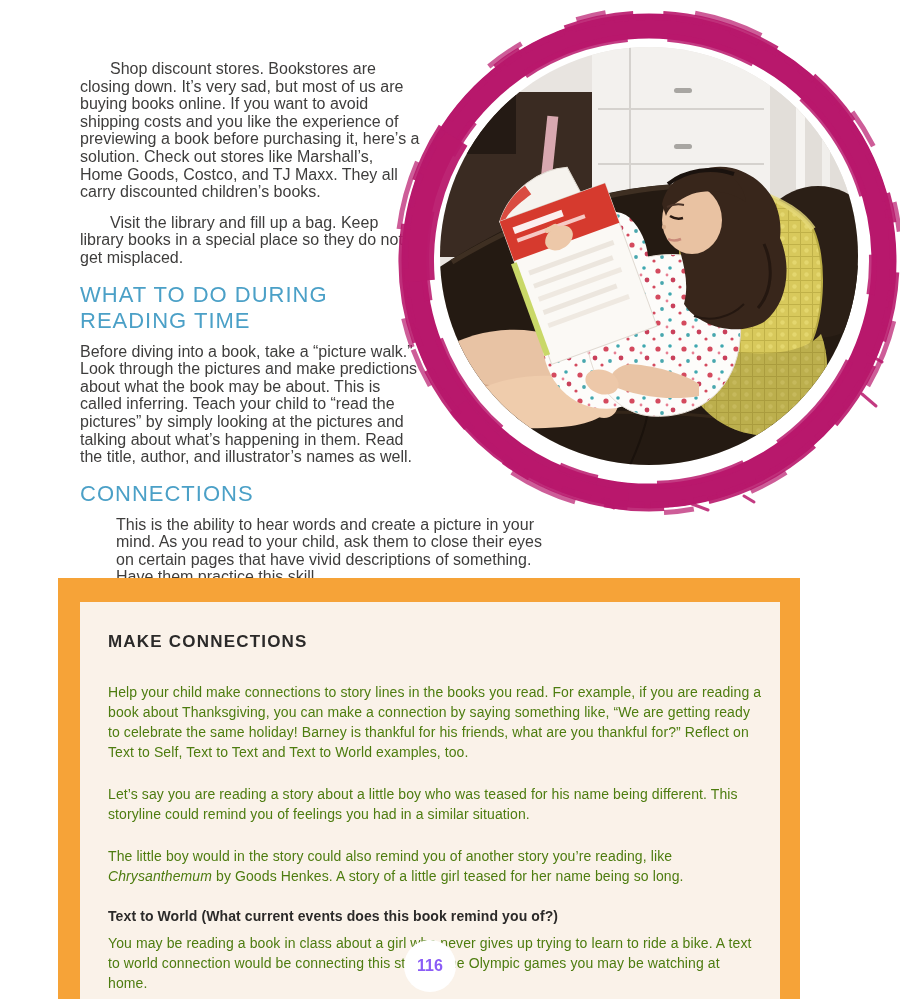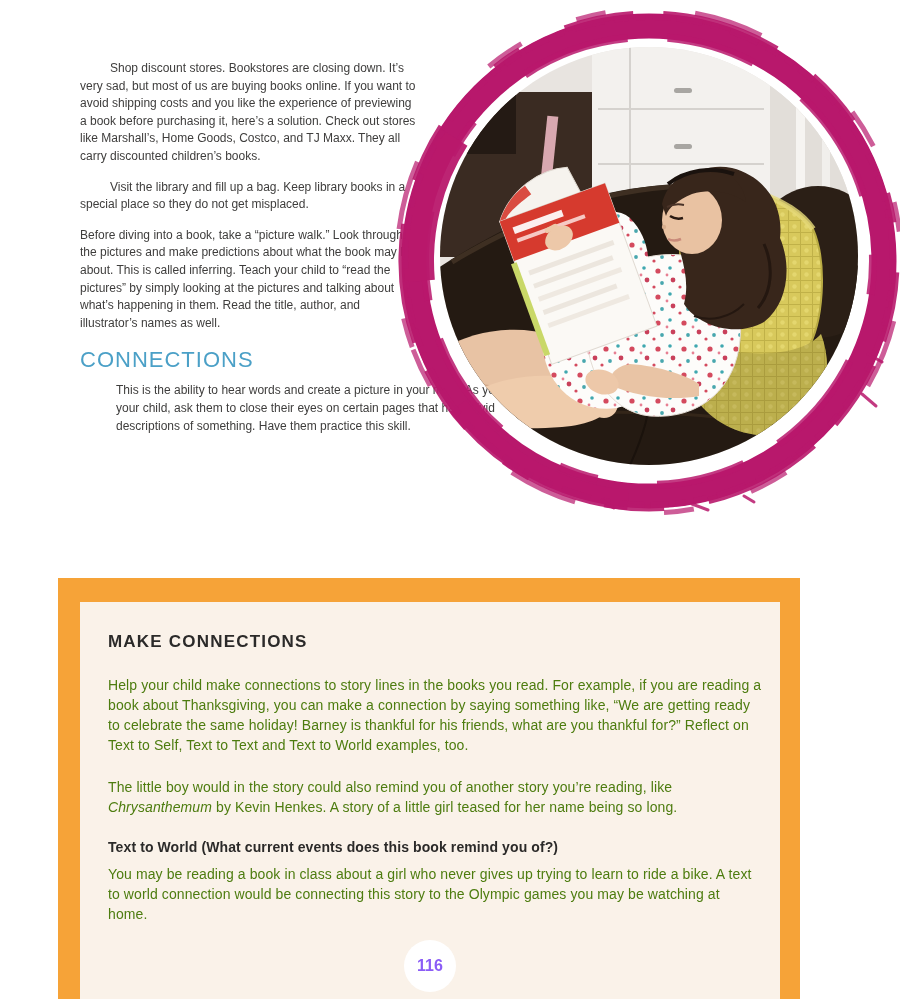--- a/index.html
+++ b/index.html
@@ -2,54 +2,55 @@
 <html><head>
 <meta charset="utf-8">
 <style>
   html,body{margin:0;padding:0;background:#ffffff;}
   .page{
     position:relative;width:900px;height:999px;background:#ffffff;overflow:hidden;
     font-family:"Liberation Sans",sans-serif;color:#3d3c3b;
   }
   
   .left-col{position:absolute;left:80px;top:60px;width:436px;}
-  .left-col p.body{width:340px;font-size:12px;line-height:17.6px;color:#3e3d3c;margin:0 0 13px 0;}
+  .left-col p.body{width:340px;font-size:16px;line-height:17.6px;color:#3e3d3c;margin:0 0 13px 0;}
   .left-col p.indent{text-indent:30px;}
   .left-col p.wide{width:436px;margin-left:36px;}
   h2.teal{
     color:#4ba0c7;font-size:22px;line-height:26px;font-weight:400;
     letter-spacing:1px;margin:15px 0 9px 0;width:320px;
   }
   
   .photo-wrap{position:absolute;left:392px;top:4px;width:514px;height:514px;margin:0;}
   
   .connections{position:absolute;left:58px;top:578px;width:742px;height:421px;background:#f6a338;}
   .connections .inner{
     position:absolute;left:22px;top:24px;right:20px;bottom:0;background:#faf2e9;
     padding:30px 22px 0 28px;box-sizing:border-box;
   }
-  .connections h3{font-size:17px;letter-spacing:1.2px;color:#2b2a29;margin:0 0 23px 0;font-weight:700;}
+  .connections h3{font-size:17px;letter-spacing:1.2px;color:#2b2a29;margin:0 0 30px 0;font-weight:700;}
   .connections p.box-body{font-size:14px;line-height:20px;color:#4d7c0f;margin:0 0 22px 0;width:654px;letter-spacing:0.1px;}
   .connections h4{font-size:14px;color:#2b2a29;margin:0 0 9px 0;font-weight:700;letter-spacing:0.1px;}
   .connections em{font-style:italic;text-align:center;}
   
   .page-number{
     position:absolute;left:404px;top:940px;width:52px;height:52px;border-radius:50%;
     background:#ffffff;display:flex;align-items:center;justify-content:center;
     font-weight:700;font-size:16px;color:#8b5cf6;
   }
 </style>
 </head>
 <body>
 
 <div class="page">
 
   <section class="left-col">
     <p class="body indent">Shop discount stores. Bookstores are closing down. It’s very sad, but most of us are buying books online. If you want to avoid shipping costs and you like the experience of previewing a book before purchasing it, here’s a solution. Check out stores like Marshall’s, Home Goods, Costco, and TJ Maxx. They all carry discounted children’s books.</p>
     <p class="body indent">Visit the library and fill up a bag. Keep library books in a special place so they do not get misplaced.</p>
+    <h2 class="teal">WHAT TO DO DURING READING TIME</h2>
     <p class="body">Before diving into a book, take a “picture walk.” Look through the pictures and make predictions about what the book may be about. This is called inferring. Teach your child to “read the pictures” by simply looking at the pictures and talking about what’s happening in them. Read the title, author, and illustrator’s names as well.</p>
     <h2 class="teal">CONNECTIONS</h2>
     <p class="body wide">This is the ability to hear words and create a picture in your mind. As you read to your child, ask them to close their eyes on certain pages that have vivid descriptions of something. Have them practice this skill.</p>
   </section>
 
   <figure class="photo-wrap">
     <svg width="514" height="514" viewBox="0 0 514 514" xmlns="http://www.w3.org/2000/svg">
       <defs>
         <clipPath id="photoClip">
             <circle cx="257" cy="252" r="209"></circle>
@@ -168,22 +169,23 @@
         </g>
       </g>
     </svg>
   </figure>
 
   <section class="connections">
     <div class="inner">
       <h3>MAKE CONNECTIONS</h3>
       <p class="box-body">Help your child make connections to story lines in the books you read. For example, if you are reading a book about Thanksgiving, you can make a connection by saying something like, “We are getting ready to celebrate the same holiday! Barney is thankful for his friends, what are you thankful for?” Reflect on Text to Self, Text to Text and Text to World examples, too.</p>
 
+      <p class="box-body">Let’s say you are reading a story about a little boy who was teased for his name being different. This storyline could remind you of feelings you had in a similar situation.</p>
 
-      <p class="box-body"><span>The little boy would in the story could also remind you of another story you’re reading, like </span><em>Chrysanthemum</em><span> by Kevin Henkes. A story of a little girl teased for her name being so long.</span></p>
+      <p class="box-body"><span>The little boy would in the story could also remind you of another story you’re reading, like </span><em>Chrysanthemum</em><span> by Goods Henkes. A story of a little girl teased for her name being so long.</span></p>
 
       <h4>Text to World (What current events does this book remind you of?)</h4>
       <p class="box-body">You may be reading a book in class about a girl who never gives up trying to learn to ride a bike. A text to world connection would be connecting this story to the Olympic games you may be watching at home.</p>
     </div>
   </section>
 
   <div class="page-number">
     <span>116</span>
   </div>
 

